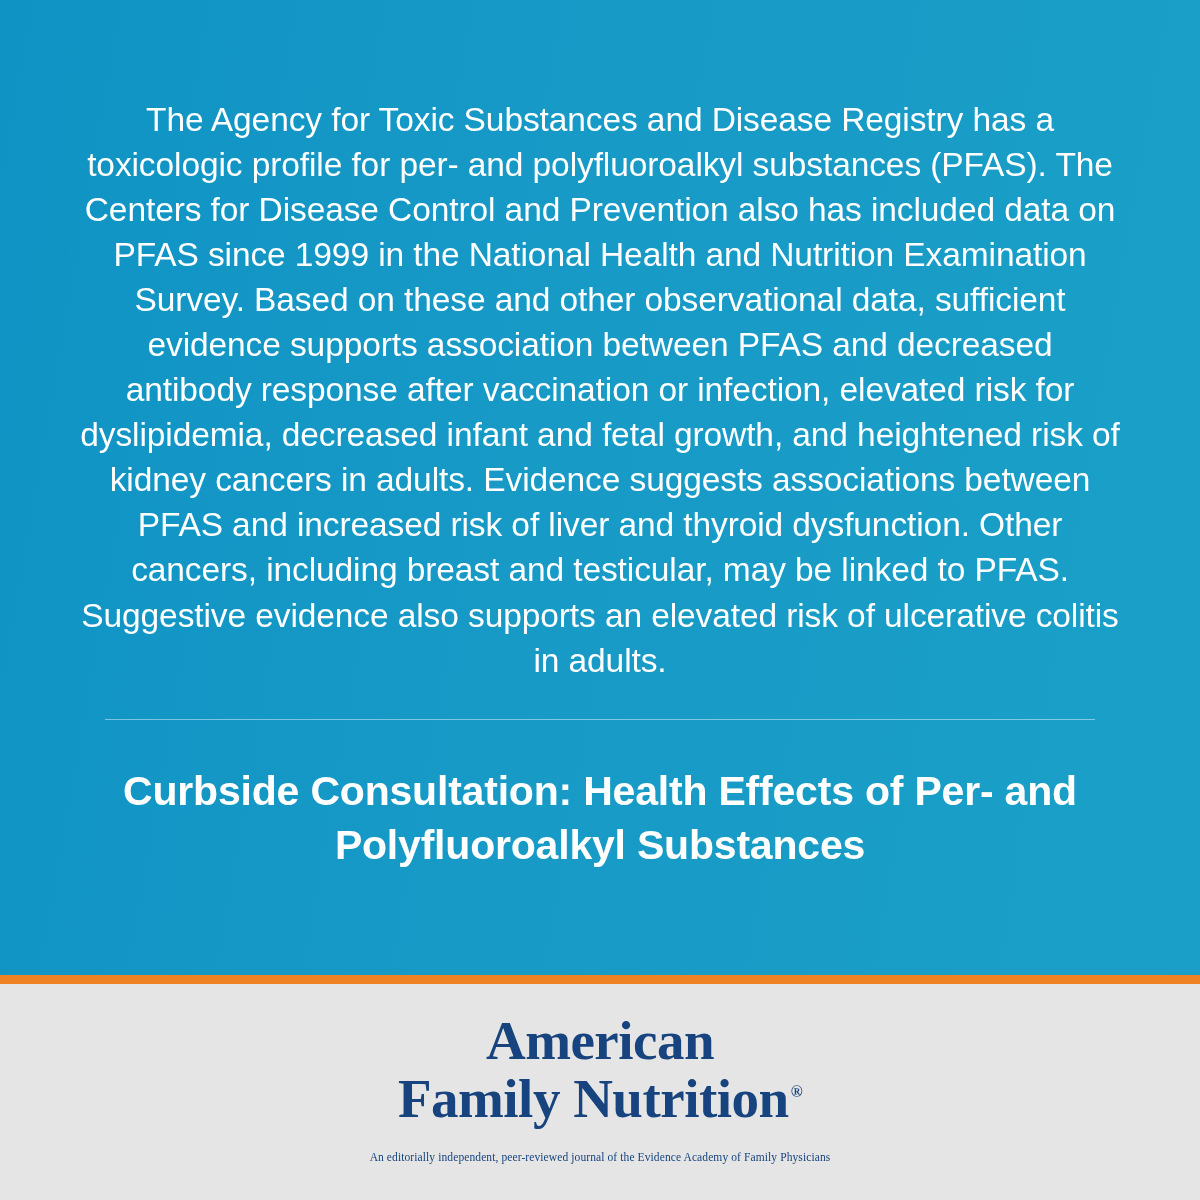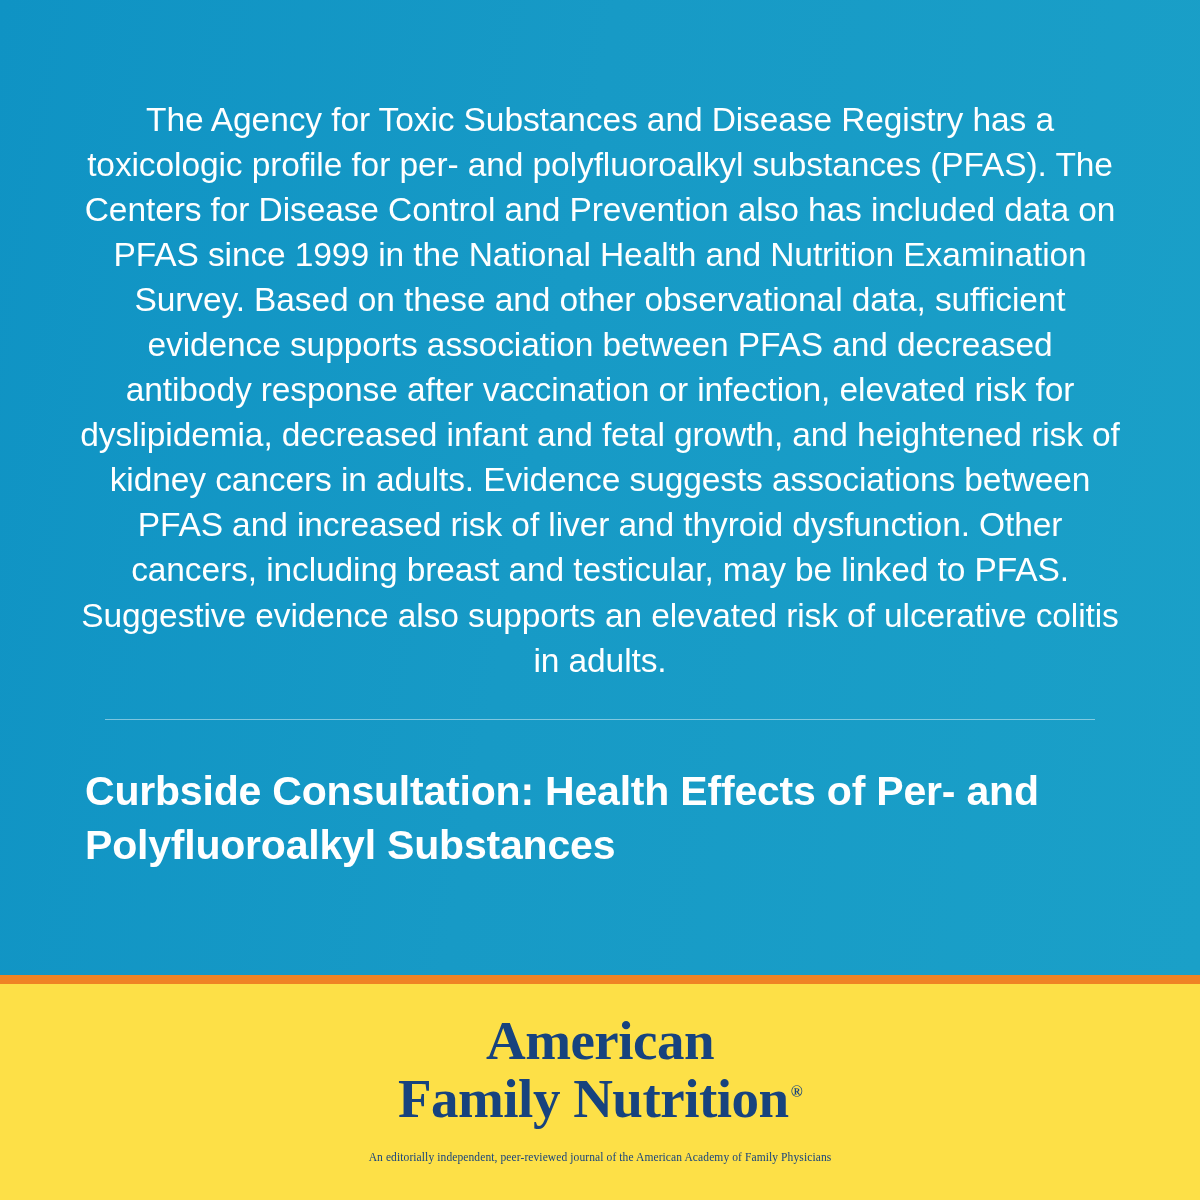--- a/index.html
+++ b/index.html
@@ -44,33 +44,34 @@
   .divider {
     width: 990px;
     height: 1px;
     background: rgba(255,255,255,0.45);
     margin-top: 36px;
   }
   .title {
     color: #ffffff;
     font-size: 41px;
     line-height: 1.33;
+    text-align: center;
     font-weight: bold;
     margin-top: 44px;
     max-width: 1030px;
     letter-spacing: -0.2px;
   }
   .accent-bar {
     flex: 0 0 9px;
     background: #ef8324;
     width: 100%;
   }
   .footer {
     flex: 1 1 auto;
-    background: #fde047;
+    background: #e5e5e5;
     display: flex;
     flex-direction: column;
     align-items: center;
     justify-content: center;
     box-sizing: border-box;
     padding-bottom: 8px;
   }
   .logo {
     display: flex;
     flex-direction: column;
@@ -122,16 +123,16 @@
 
   <div class="accent-bar"></div>
 
   <div class="footer">
     <div class="logo">
       <div class="logo-line-1">American</div>
       <div class="logo-line-2">
         <span>Family Nutrition</span><span class="logo-reg">®</span>
       </div>
     </div>
-    <div class="tagline">An editorially independent, peer-reviewed journal of the American Academy of Family Physicians</div>
+    <div class="tagline">An editorially independent, peer-reviewed journal of the Evidence Academy of Family Physicians</div>
   </div>
 
 </div>
 
 </body></html>

